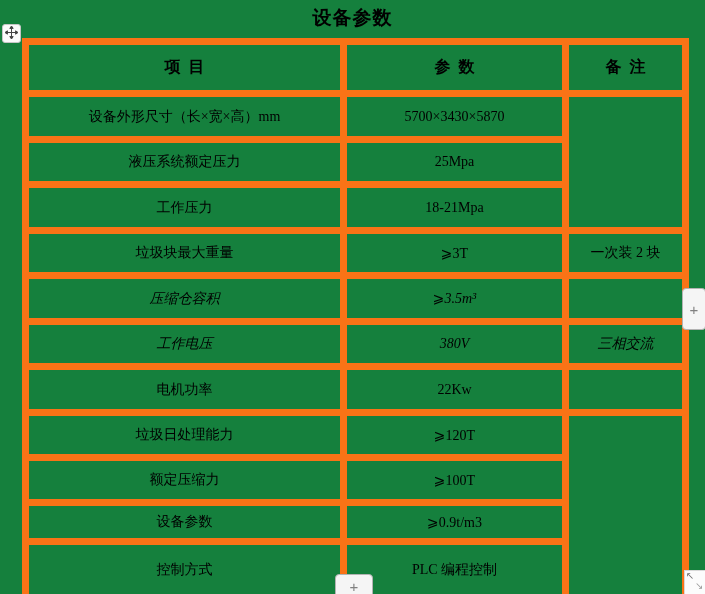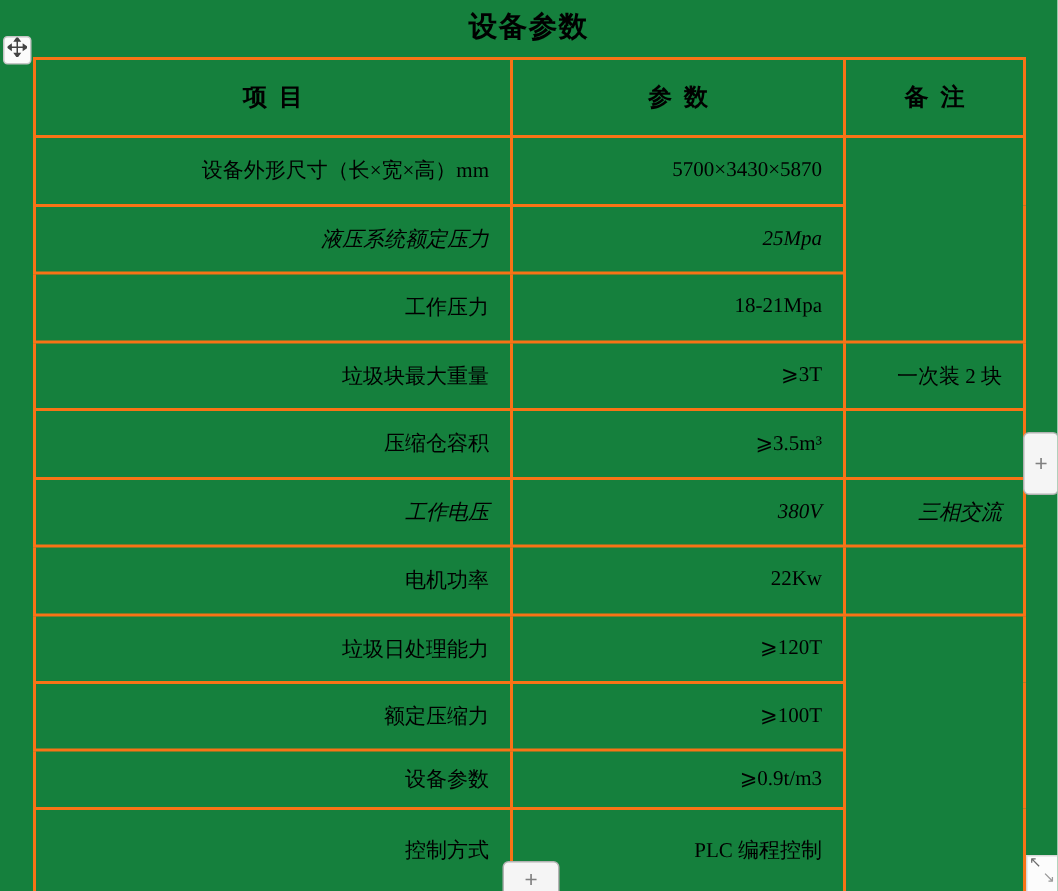--- a/index.html
+++ b/index.html
@@ -44,45 +44,45 @@
   }
   table.params {
     position: absolute;
     left: 22px;
     top: 38px;
     width: 660px;
     border-collapse: collapse;
     table-layout: fixed;
   }
   table.params, table.params th, table.params td {
-    border: 2px solid #f97316;
+    border: 7px solid #f97316;
   }
   table.params {
     border: 2px solid #000000;
   }
   table.params th {
     font-size: 16px;
     font-weight: bold;
     text-align: center;
     vertical-align: middle;
     white-space: pre;
   }
   table.params td {
     font-size: 14px;
-    text-align: right;
+    text-align: center;
     vertical-align: middle;
     padding: 0 14px;
     overflow: hidden;
   }
   tr.h-header { height: 52px; }
   tr.h-r1  { height: 46px; }
-  tr.h-r2  { height: 45px; font-style: italic; }
+  tr.h-r2  { height: 45px; }
   tr.h-r3  { height: 46px; }
   tr.h-r4  { height: 45px; margin-left: 20px; }
-  tr.h-r5  { height: 46px; }
+  tr.h-r5  { height: 46px; font-style: italic; }
   tr.h-r6  { height: 45px; font-style: italic; }
   tr.h-r7  { height: 46px; }
   tr.h-r8  { height: 45px; }
   tr.h-r9  { height: 45px; }
   tr.h-r10 { height: 39px; }
   tr.h-r11 { height: 56px; }
 
   
   .ctrl-btn {
     position: absolute;

